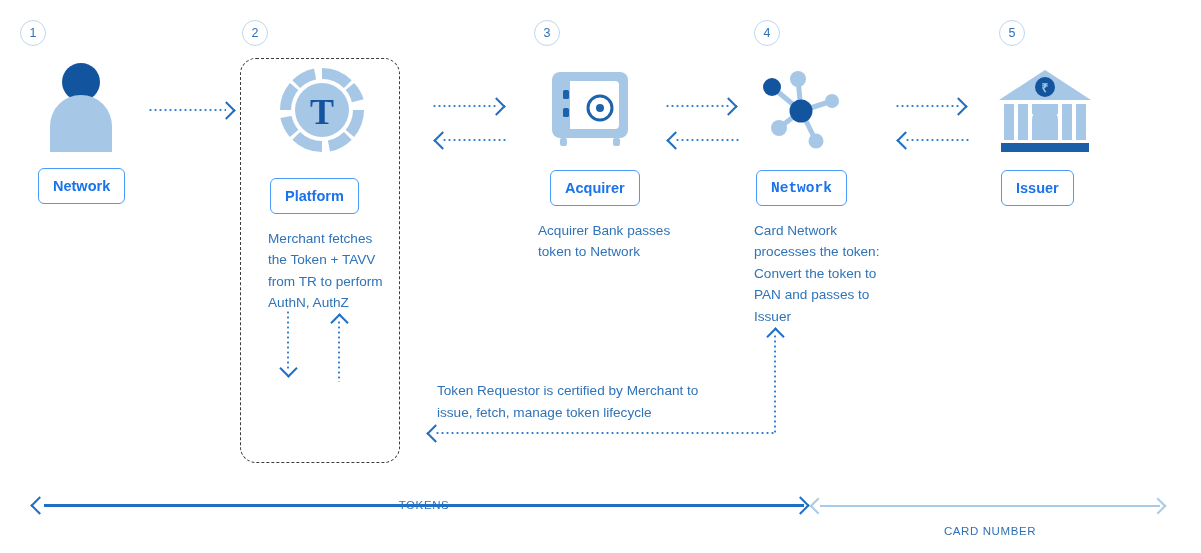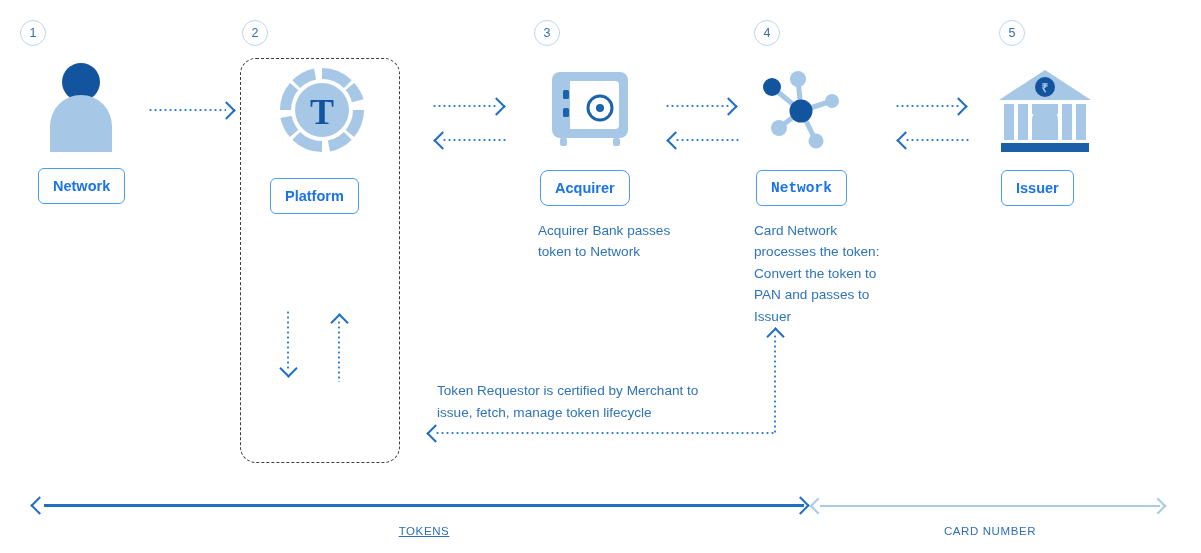--- a/index.html
+++ b/index.html
@@ -111,20 +111,24 @@
           <path d="M44 44 L11.9 71 A42 42 0 0 1 2.4 52 Z"></path>
           <path d="M44 44 L2 44 A42 42 0 0 1 11.9 17 Z"></path>
           <path d="M44 44 L14.3 14.3 A42 42 0 0 1 36 2.4 Z"></path>
         </g>
         <circle cx="44" cy="44" r="31" fill="#ffffff"></circle>
         <circle cx="44" cy="44" r="27" fill="#a7c7e7"></circle>
         <text x="44" y="58" text-anchor="middle" font-family="Liberation Serif, serif" font-size="36" font-weight="bold" fill="#12559e">T</text>
       </svg>
     </div>
     <div class="label-box" style="left:40px;top:178px;">Platform</div>
+    <div class="desc" style="left:38px;top:228px;width:150px;">Merchant fetches
+the Token + TAVV
+from TR to perform
+AuthN, AuthZ</div>
   </div>
 
   <div class="arrow" style="left:287px;top:310px;">
     <div class="dotcol" style="left:0;top:0;height:60px;"></div>
     <div class="chev chev-d" style="left:-5px;top:52px;"></div>
   </div>
   <div class="arrow" style="left:338px;top:310px;">
     <div class="dotcol" style="left:0;top:10px;height:62px;"></div>
     <div class="chev chev-u" style="left:-5px;top:6px;"></div>
   </div>
@@ -147,21 +151,21 @@
         <rect x="13" y="13" width="58" height="48" rx="4" fill="#ffffff"></rect>
         <rect x="13" y="13" width="9" height="48" fill="#a7c7e7"></rect>
         <rect x="15" y="22" width="6" height="9" rx="1.5" fill="#1b63ab"></rect>
         <rect x="15" y="40" width="6" height="9" rx="1.5" fill="#1b63ab"></rect>
         <circle cx="52" cy="40" r="12" fill="none" stroke="#1b63ab" stroke-width="3"></circle>
         <circle cx="52" cy="40" r="4" fill="#1b63ab"></circle>
         <rect x="12" y="70" width="7" height="8" rx="2" fill="#a7c7e7"></rect>
         <rect x="65" y="70" width="7" height="8" rx="2" fill="#a7c7e7"></rect>
       </svg>
     </div>
-    <div class="label-box" style="left:30px;top:170px;border-radius:8px;">Acquirer</div>
+    <div class="label-box" style="left:40px;top:170px;">Acquirer</div>
     <div class="desc" style="left:28px;top:220px;width:180px;">Acquirer Bank passes
 token to Network</div>
   </div>
 
   <div class="arrow" style="left:665px;top:100px;">
     <div class="dotrow" style="left:0;top:5px;width:64px;"></div>
     <div class="chev chev-r" style="left:57px;top:0px;"></div>
   </div>
   <div class="arrow" style="left:665px;top:134px;">
     <div class="dotrow" style="left:10px;top:5px;width:64px;"></div>
@@ -231,21 +235,21 @@
     <div class="dotcol" style="left:774px;top:334px;height:100px;"></div>
     <div class="chev chev-u" style="left:769px;top:330px;"></div>
     <div class="dotrow" style="left:435px;top:432px;width:340px;"></div>
     <div class="chev chev-l" style="left:429px;top:427px;"></div>
   </div>
 
   <div>
     <div class="barline" style="left:44px;top:504px;width:760px;background:#1f6fc4;"></div>
     <div class="chev chev-l" style="left:33px;top:499px;border-width:2.8px;border-color:#1f6fc4;"></div>
     <div class="chev chev-r" style="left:794px;top:499px;border-width:2.8px;border-color:#1f6fc4;"></div>
-    <div class="barlabel" style="left:344px;top:525px;width:160px;text-decoration:underline;">TOKENS</div>
+    <div class="barlabel" style="left:344px;top:499px;width:160px;">TOKENS</div>
   </div>
 
   <div>
     <div class="barline" style="left:820px;top:505px;width:340px;height:1.8px;background:#a9cbe8;"></div>
     <div class="chev chev-l" style="left:812px;top:500px;border-width:2px;border-color:#a9cbe8;width:10px;height:10px;"></div>
     <div class="chev chev-r" style="left:1152px;top:500px;border-width:2px;border-color:#a9cbe8;width:10px;height:10px;"></div>
     <div class="barlabel" style="left:910px;top:525px;width:160px;text-align:center;">CARD NUMBER</div>
   </div>
 
 </div>

